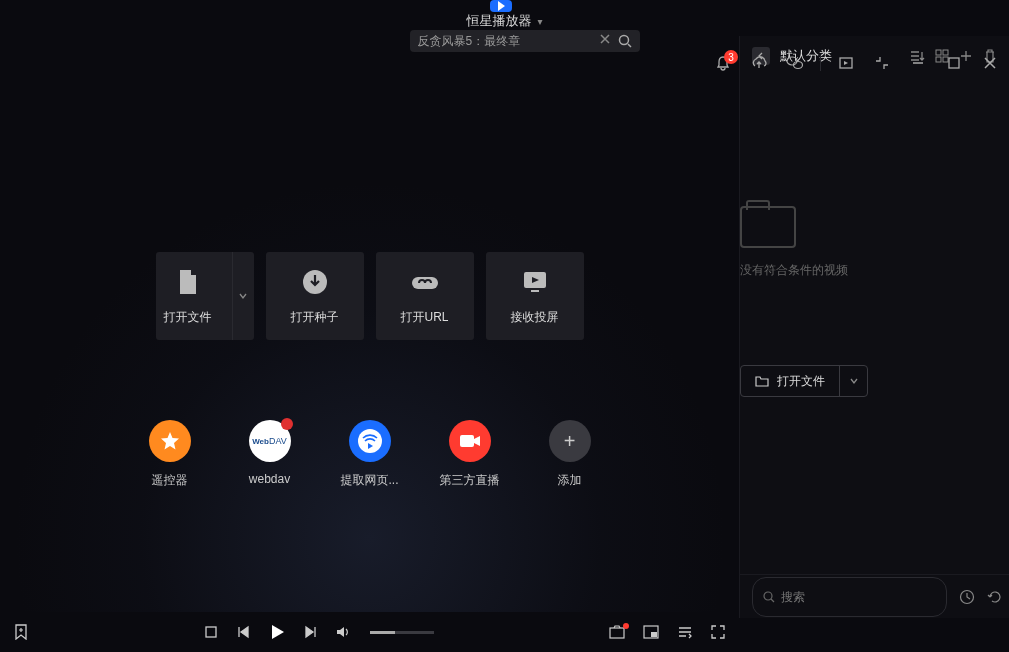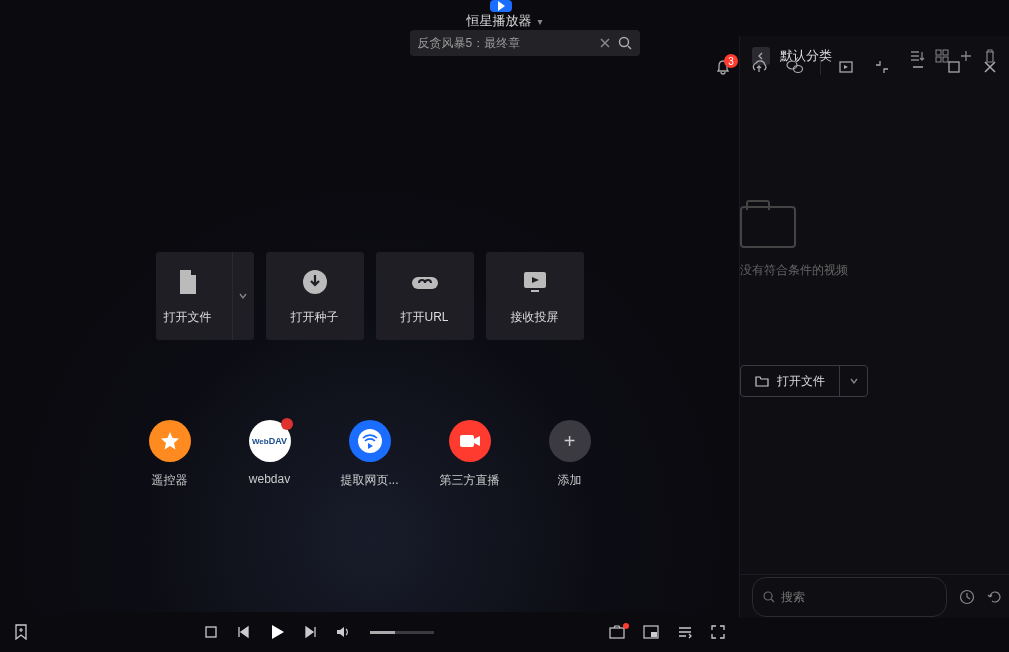--- a/index.html
+++ b/index.html
@@ -4,21 +4,21 @@
 <style>
 * { margin: 0; padding: 0; box-sizing: border-box; font-family: "Microsoft YaHei", Arial, sans-serif; }
 body { width: 1009px; height: 652px; background: #0a0a0f; color: #e0e0e0; overflow: hidden; position: relative; }
 
 
 .titlebar { height: 36px; display: flex; align-items: center; padding: 0 8px; background: #0a0a0f; position: relative; z-index: 10; flex-direction: column; }
 .app-logo { width: 22px; height: 22px; background: #1a6dff; border-radius: 4px; display: flex; align-items: center; justify-content: center; margin-right: 8px; }
 .app-title { font-size: 13px; color: #ddd; display: flex; align-items: center; gap: 6px; }
 .dropdown-caret { font-size: 10px; color: #888; }
 
-.search-box { margin-left: 40px; background: #222227; border-radius: 4px; height: 26px; width: 230px; display: flex; align-items: center; padding: 12px 8px; gap: 8px; }
+.search-box { margin-left: 40px; background: #222227; border-radius: 4px; height: 26px; width: 230px; display: flex; align-items: flex-start; padding: 4px 8px; gap: 8px; }
 .search-box input { background: transparent; border: none; color: #999; font-size: 12px; flex: 1; outline: none; }
 .search-clear, .search-btn { color: #888; cursor: pointer; display: flex; align-items: center; }
 
 .title-right { margin-left: auto; display: flex; align-items: center; gap: 14px; }
 .title-icon { width: 22px; height: 22px; display: flex; align-items: center; justify-content: center; color: #aaa; position: relative; cursor: pointer; }
 .badge { position: absolute; top: -2px; right: -4px; background: #ff3b30; color: #fff; font-size: 10px; min-width: 14px; height: 14px; border-radius: 7px; display: flex; align-items: center; justify-content: center; padding: 0 3px; }
 
 .main { display: flex; height: 582px; }
 .player-area { flex: 1; position: relative; overflow: hidden; }
 .glow { position: absolute; bottom: -280px; left: 50%; transform: translateX(-50%); width: 720px; height: 720px; border-radius: 50%; background: radial-gradient(circle, rgba(80,100,150,0.20) 0%, rgba(40,50,80,0.08) 45%, transparent 70%); }
@@ -210,21 +210,21 @@
         <div class="circle c-orange">
             <svg width="20" height="20" viewBox="0 0 20 20">
               <path d="M10 1 L12.5 7 L19 7.5 L14 12 L15.5 18.5 L10 15 L4.5 18.5 L6 12 L1 7.5 L7.5 7 Z" fill="#fff"></path>
             </svg>
           </div>
         <div class="circle-label">遥控器</div>
       </div>
       <div class="circle-item">
         <div class="circle c-dav">
             <span style="font-size:8px">Web</span>
-            <span style="font-size:9px;font-weight:bold">DAV</span>
+            <span style="font-size:9px;font-weight:normal">DAV</span>
             <span class="c-dav-tag"></span>
           </div>
         <div class="circle-label">webdav</div>
       </div>
       <div class="circle-item">
         <div class="circle c-blue">
             <svg width="26" height="26" viewBox="0 0 26 26">
               <circle cx="13" cy="13" r="12" fill="#fff"></circle>
               <path d="M6 10 A10 10 0 0 1 20 10 M8 13 A7 7 0 0 1 18 13" stroke="#1a6dff" stroke-width="1.6" fill="none"></path>
               <path d="M11 15 L16 18 L11 21 Z" fill="#1a6dff"></path>

